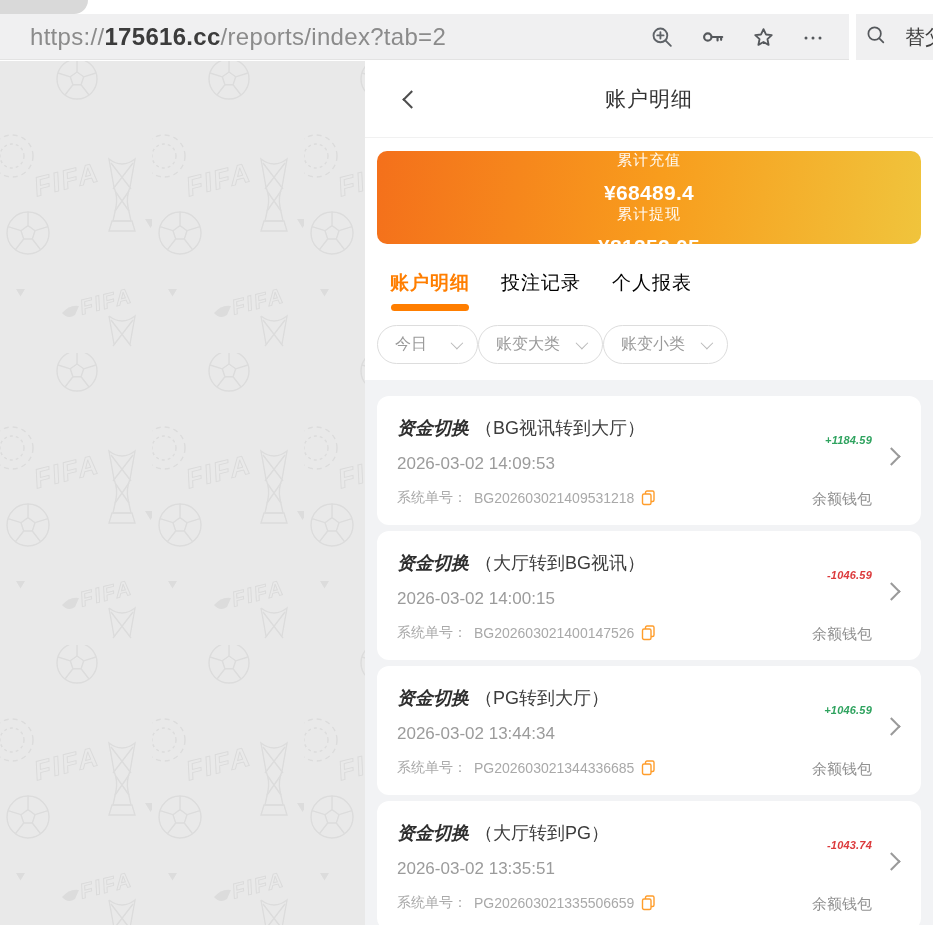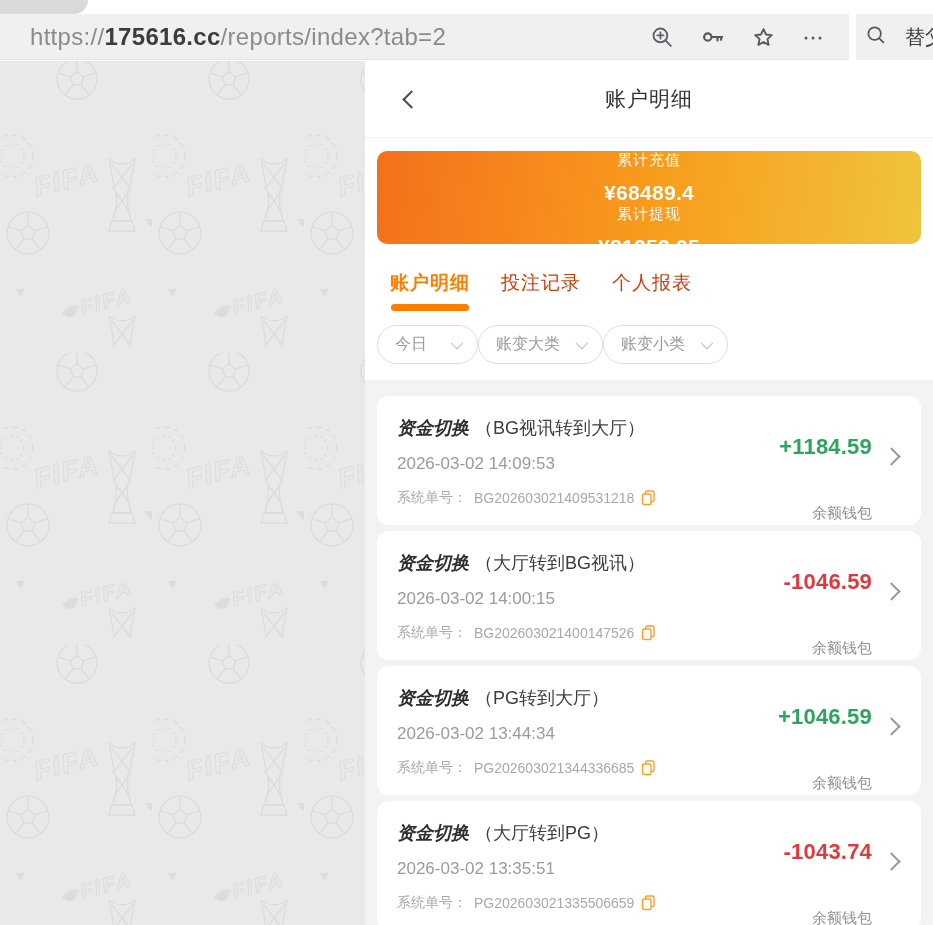--- a/index.html
+++ b/index.html
@@ -34,40 +34,40 @@
   .page-title{font-size:21px;color:#333;font-weight:500;letter-spacing:1px;}
 
   .white-block{background:#fff;padding:13px 12px 16px;flex:0 0 auto;}
   .summary{height:93px;border-radius:10px;background:linear-gradient(97deg,var(--grad1) 0%,#f89d1d 52%,var(--grad2) 100%);display:flex;align-items:center;color:#fff;flex-direction:column;}
   .sum-col{flex:1;text-align:center;}
   .sum-label{font-size:15px;opacity:.96;margin-bottom:11px;letter-spacing:1px;}
   .sum-value{font-size:21px;font-weight:700;letter-spacing:.3px;}
   .sum-div{width:1px;height:62px;background:rgba(255,255,255,.45);}
 
   .tabs{display:flex;gap:31px;margin:26px 13px 0;}
-  .tab{font-size:19px;color:#c2410c;padding-bottom:15px;position:relative;cursor:pointer;letter-spacing:1px;}
+  .tab{font-size:19px;color:#000000;padding-bottom:15px;position:relative;cursor:pointer;letter-spacing:1px;}
   .tab.active{color:var(--accent);font-weight:700;}
   .tab.active::after{content:"";position:absolute;left:1px;right:1px;bottom:0;height:7px;border-radius:4px;background:var(--accent);}
 
   .filters{display:flex;margin-top:14px;}
   .pill{height:39px;border:1px solid #ddd;border-radius:20px;background:#fff;display:flex;align-items:center;padding:0 17px;color:#9a9a9a;font-size:16px;cursor:pointer;}
   .pill .lbl{margin-right:16px;}
   .pill.first{width:101px;justify-content:space-between;}
   .chev-down{width:9px;height:9px;border-right:1.6px solid #b9b9b9;border-bottom:1.6px solid #b9b9b9;transform:rotate(45deg) translateY(-2px);}
 
   .list{flex:1;padding:16px 12px 0;display:flex;flex-direction:column;gap:6px;overflow:hidden;}
   .card{background:#fff;border-radius:12px;height:129px;flex:0 0 auto;position:relative;padding:22px 160px 0 20px;}
   .t-line{font-size:18px;line-height:20px;white-space:nowrap;}
   .t-title{color:#2f2f2f;font-weight:700;font-style:italic;}
   .t-sub{color:#3d3d3d;font-weight:400;margin-left:6px;}
   .t-date{font-size:17px;color:#9b9b9b;margin-top:16px;}
   .t-order{font-size:14px;color:#a9a9a9;margin-top:15px;display:flex;align-items:center;gap:7px;white-space:nowrap;}
   .copy-btn{display:flex;align-items:center;cursor:pointer;}
   .t-right{position:absolute;right:49px;top:38px;text-align:right;}
-  .amount{font-size:22px;font-weight:600;letter-spacing:.2px;}
+  .amount{font-size:11px;font-weight:600;letter-spacing:.2px;font-style:italic;}
   .amount.pos{color:var(--positive);}
   .amount.neg{color:var(--negative);}
   .wallet{font-size:15px;color:#919191;margin-top:44px;}
   .row-chev{position:absolute;right:23px;top:54px;width:13px;height:13px;border-top:2px solid #9a9a9a;border-right:2px solid #9a9a9a;transform:rotate(45deg);cursor:pointer;}
 </style>
 </head>
 <body>
 
 <div class="tabstrip">
   <div class="tab-ghost"></div>

